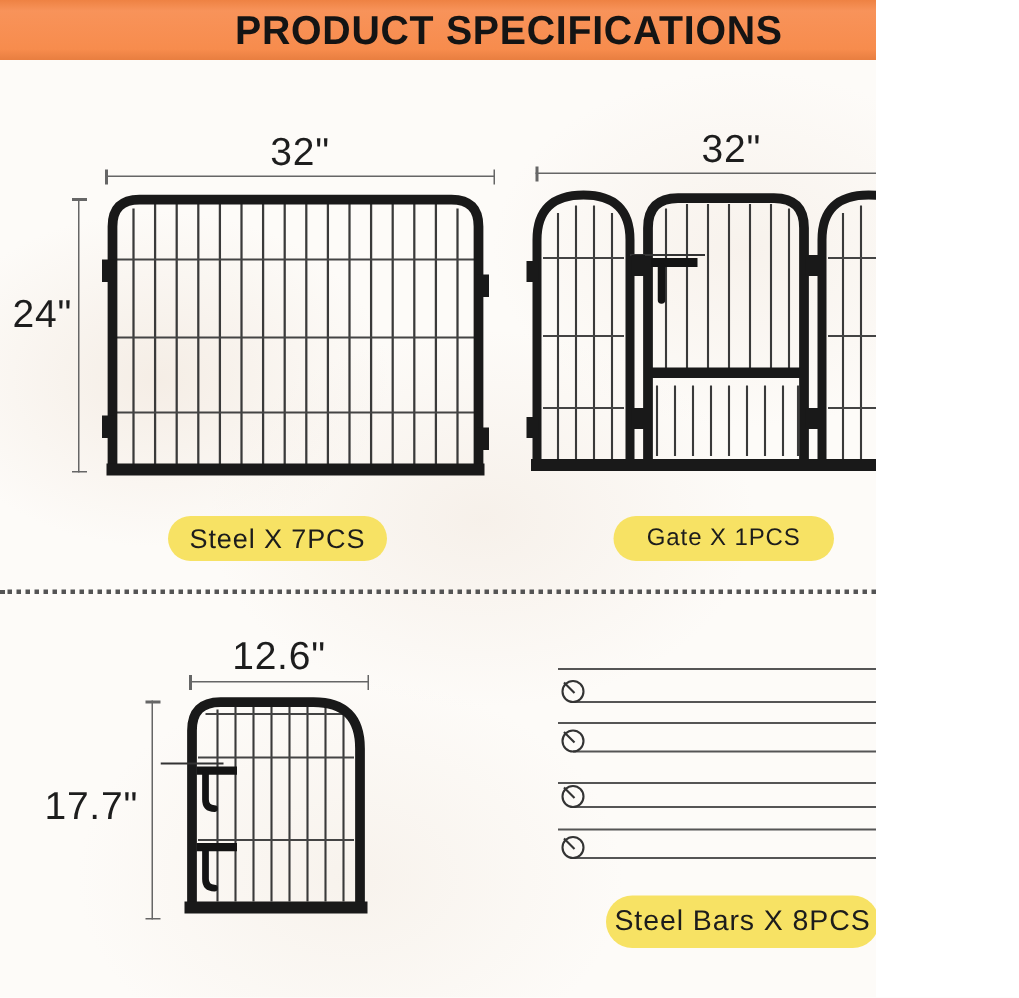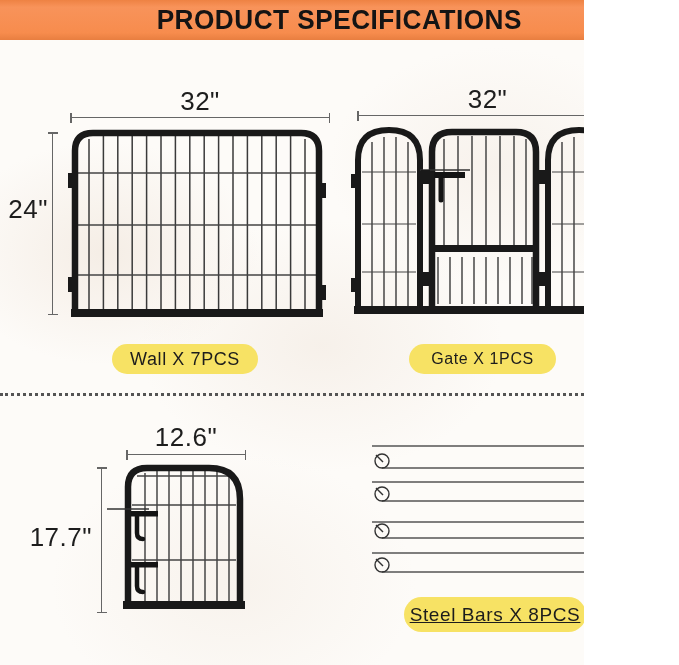--- a/index.html
+++ b/index.html
@@ -92,21 +92,21 @@
     <path d="M10,190 L10,26 Q10,8 28,8 L236,8 Q254,8 254,26 L254,190" fill="none" stroke="#191919" stroke-width="6.5"></path>
     <rect x="6" y="184" width="252" height="8" fill="#191919"></rect>
 
     <rect x="3" y="48" width="8" height="15" fill="#191919"></rect>
     <rect x="3" y="152" width="8" height="15" fill="#191919"></rect>
     <rect x="253" y="58" width="8" height="15" fill="#191919"></rect>
     <rect x="253" y="160" width="8" height="15" fill="#191919"></rect>
   </svg>
 
   <div class="badge" style="left:112px; top:344px; width:146px; height:30px; font-size:18px;">
-    <span>Wall X 7PCS</span>
+    <span>Steel X 7PCS</span>
   </div>
 
   <div class="dim-label" style="left:357px; top:86px; width:261px; text-align:center;">32"</div>
   <div class="dim-h" style="left:357px; top:115px; width:261px;"></div>
 
   <div class="dim-label" style="left:638px; top:198px; width:40px; text-align:left;">24"</div>
   <div class="dim-v" style="left:632px; top:130px; height:187px;"></div>
 
   <svg style="left:350px; top:120px;" width="268" height="196" viewBox="0 0 268 196">
 
@@ -246,17 +246,17 @@
 
       <line x1="6" y1="115" x2="232" y2="115"></line>
       <circle cx="230" cy="123" r="7" stroke="#333"></circle>
         <line x1="224" y1="117" x2="231" y2="124" stroke="#333"></line>
       <line x1="16" y1="134" x2="236" y2="134"></line>
       <circle cx="16" cy="127" r="7" stroke="#333"></circle>
         <line x1="10" y1="121" x2="17" y2="128" stroke="#333"></line>
     </g>
   </svg>
 
-  <div class="badge" style="left:404px; top:597px; width:182px; height:35px; font-size:19px; border-radius:18px;text-decoration:underline;">
+  <div class="badge" style="left:404px; top:597px; width:182px; height:35px; font-size:19px; border-radius:18px;">
     <span>Steel Bars X 8PCS</span>
   </div>
 
 </div>
 
 </body></html>

